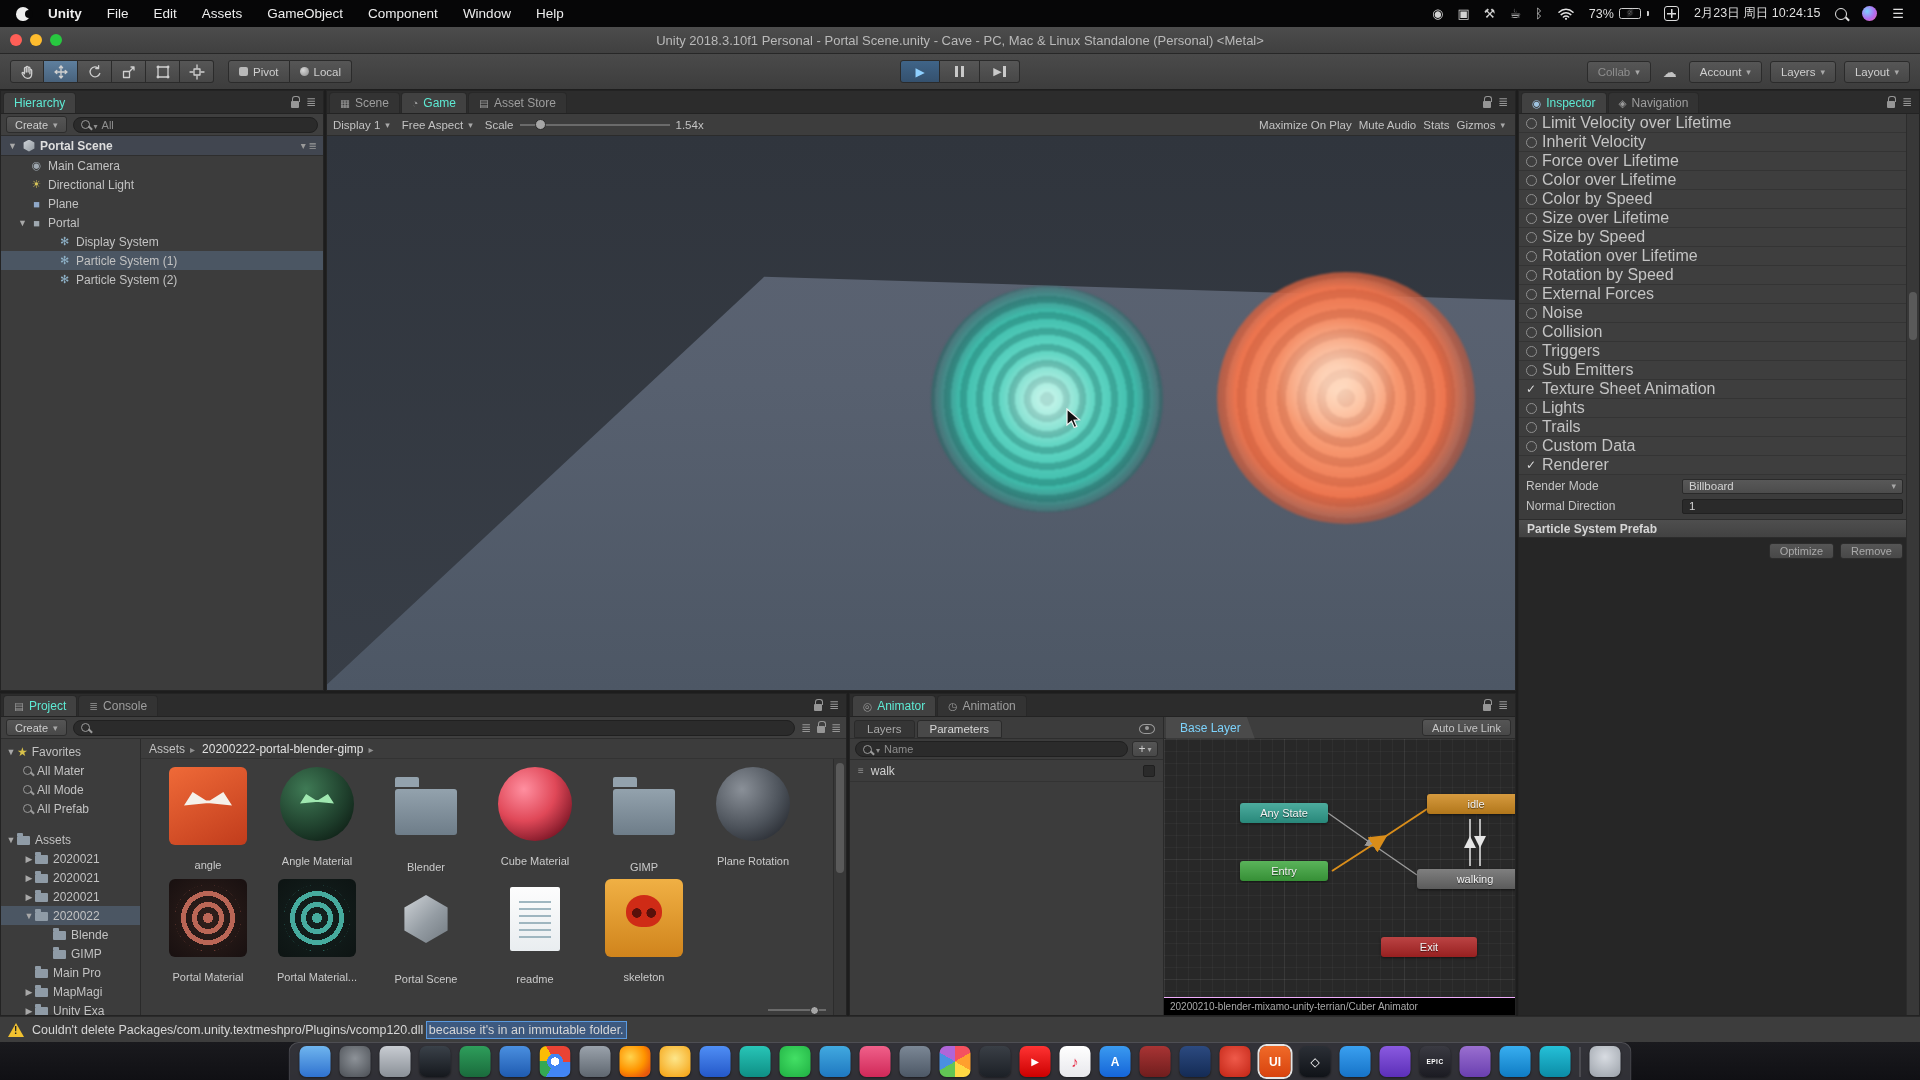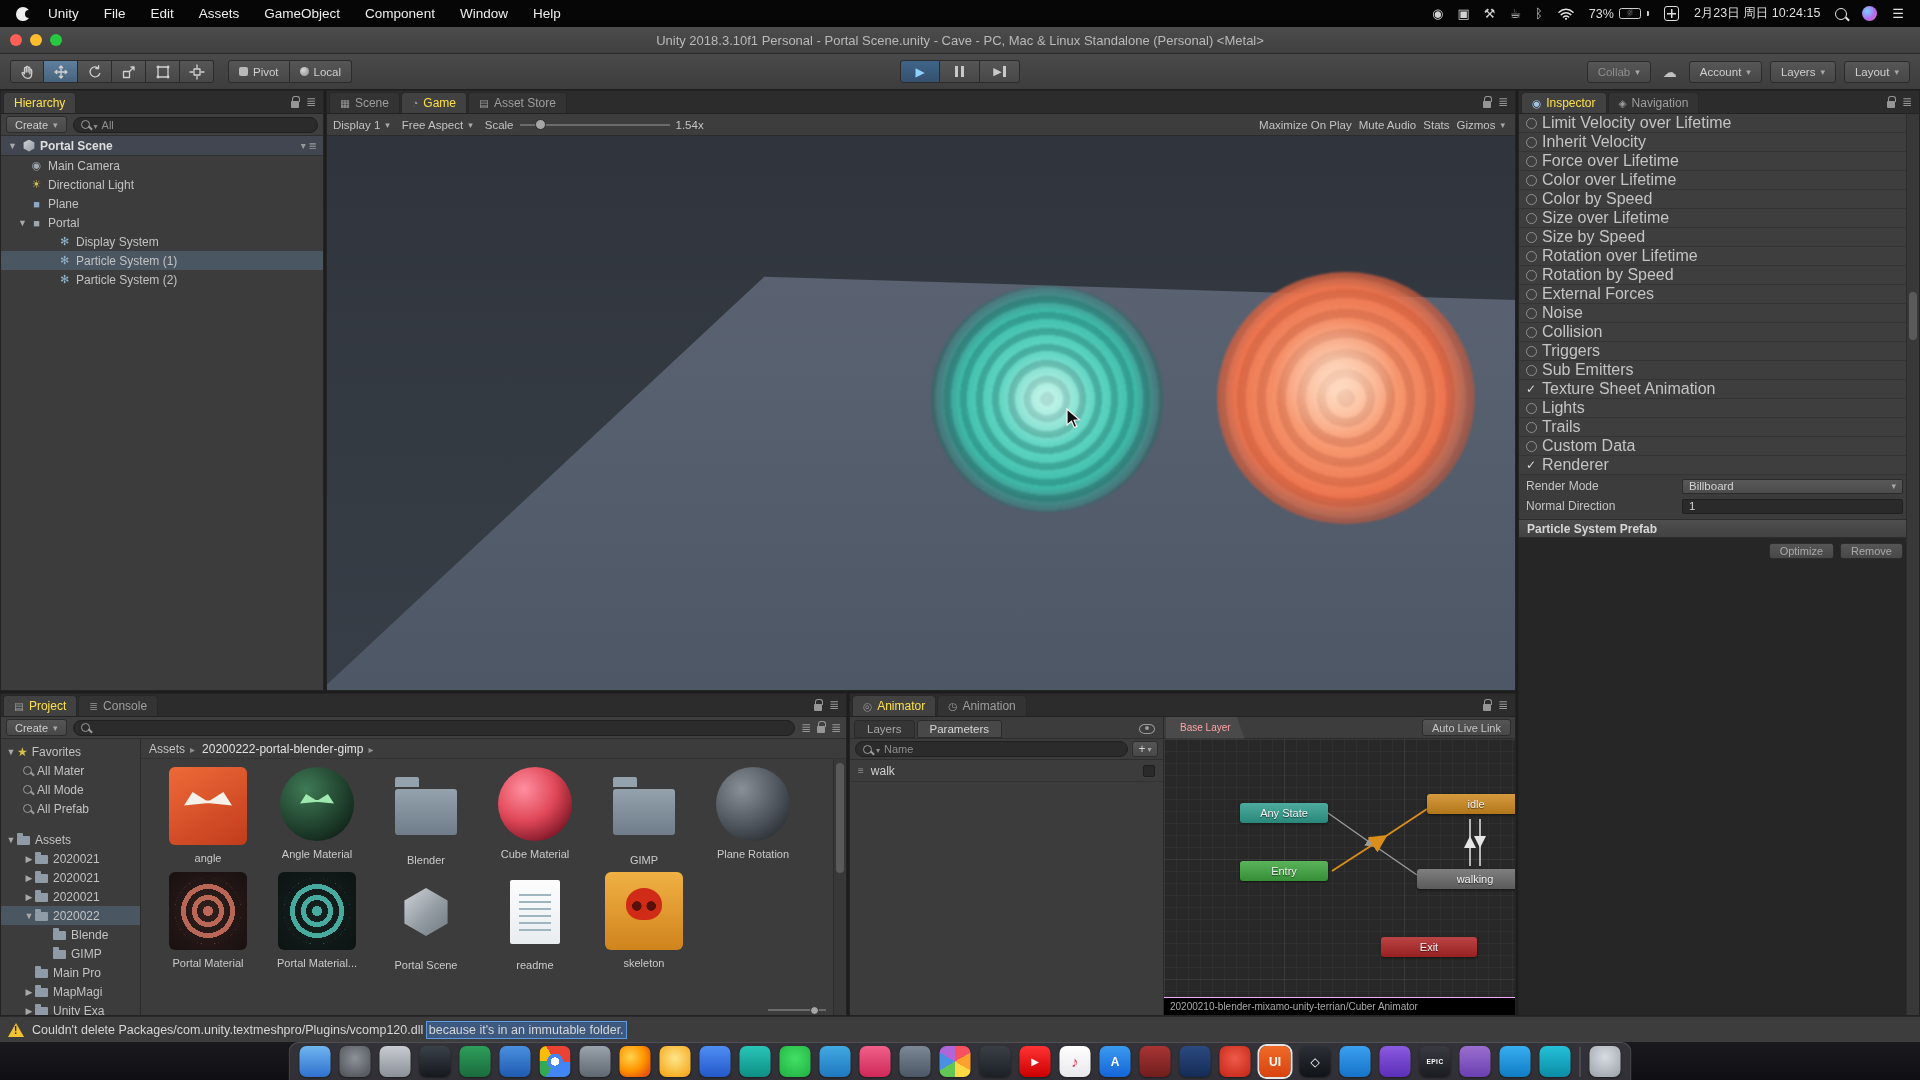--- a/index.html
+++ b/index.html
@@ -4,21 +4,21 @@
 <style>
 *{margin:0;padding:0;box-sizing:border-box}
 html,body{width:1920px;height:1080px;overflow:hidden}
 body{font-family:"Liberation Sans","DejaVu Sans",sans-serif;background:#141417;color:#c8c8c8;font-size:12px;position:relative}
 
 .menubar{position:absolute;top:0;left:0;right:0;height:27px;background:#060607;display:flex;align-items:center;padding:0 16px;gap:10px;color:#ededed;font-size:13.5px;z-index:50}
 .apple-logo{width:14px;height:14px;border-radius:50% 50% 46% 46%;background:#ededed;position:relative;margin-right:8px}
 .apple-logo::before{content:"";position:absolute;right:-3px;top:3px;width:8px;height:8px;border-radius:50%;background:#060607}
 .menu-items{display:flex;gap:25px;align-items:center}
 .menu-item{white-space:nowrap;cursor:default}
-.menu-item.bold{font-weight:normal}
+.menu-item.bold{font-weight:bold}
 .menu-right{margin-left:auto;display:flex;align-items:center;gap:15px;font-size:12.5px;color:#dfdfdf}
 .sicon{font-size:13px;color:#d2d2d2}
 .wifi{width:16px;height:12px;display:inline-block}
 .battery{display:flex;align-items:center;gap:5px}
 .batt-body{width:22px;height:11px;border:1px solid #cfcfcf;border-radius:2.5px;position:relative;padding:1px}
 .batt-fill{height:100%;width:72%;background:#8ddc6a;border-radius:1px}
 .batt-tip{width:2px;height:5px;background:#cfcfcf;border-radius:0 1px 1px 0;margin-left:1px}
 .batt-bolt{position:absolute;left:6px;top:-2px;font-size:11px;color:#111;text-shadow:0 0 2px #fff}
 .input-grid{width:15px;height:15px;border:1.5px solid #dcdcdc;border-radius:3px;background:linear-gradient(#dcdcdc 0 0) center/9px 1.5px no-repeat,linear-gradient(#dcdcdc 0 0) center/1.5px 9px no-repeat}
 .mag{width:9px;height:9px;border:1.6px solid #9a9a9a;border-radius:50%;position:relative;display:inline-block;flex:none}
@@ -60,21 +60,21 @@
 .toolbar-right{margin-left:auto;display:flex;align-items:center;gap:8px}
 .tb-drop{height:22px;padding:0 10px;display:flex;align-items:center;font-size:11.5px;color:#cfcfcf;background:linear-gradient(#565656,#474747);border:1px solid #2b2b2b;border-radius:3px}
 .tb-drop.dim{color:#8f8f8f}
 .dd::after{content:"▾";margin-left:5px;font-size:9px;color:#a8a8a8}
 .cloud-icon{font-size:14px;color:#c2c2c2;padding:0 4px}
 
 .main{position:absolute;top:90px;left:0;right:0;height:926px;background:#1d1d1d}
 .panel{position:absolute;background:#3c3c3c;border:1px solid #232323;display:flex;flex-direction:column;overflow:hidden}
 .tabbar{height:23px;background:#2c2c2c;display:flex;align-items:flex-end;border-bottom:1px solid #232323;flex:none;padding-left:2px}
 .tab{height:21px;padding:0 10px;font-size:12px;color:#9e9e9e;background:#333;display:flex;align-items:center;border-radius:4px 4px 0 0;margin-right:1px;border:1px solid #282828;border-bottom:none}
-.tab.active{background:#414141;color:#fde047}
+.tab.active{background:#414141;color:#5eead4}
 .ticon{margin-right:5px;font-size:10.5px;color:#9a9a9a}
 .ticon.scene::before{content:"▦"}.ticon.game::before{content:"◔"}.ticon.store::before{content:"▤"}
 .ticon.project::before{content:"▤"}.ticon.console::before{content:"≣"}
 .ticon.inspector::before{content:"◉";color:#9fc3e0}.ticon.navigation::before{content:"◈"}
 .ticon.animator::before{content:"◎"}.ticon.animation::before{content:"◷"}
 .tabbar-right{margin-left:auto;display:flex;align-items:center;gap:7px;padding:0 7px 4px 0}
 .lock{width:8px;height:7px;background:#969696;border-radius:1px;position:relative;margin-top:4px}
 .lock::before{content:"";position:absolute;top:-5px;left:1px;width:6px;height:5px;border:1.5px solid #969696;border-bottom:none;border-radius:3px 3px 0 0}
 .menu-glyph::before{content:"≣";color:#969696;font-size:12px}
 .ptoolrow{height:22px;background:#3f3f3f;border-bottom:1px solid #2e2e2e;display:flex;align-items:center;padding:0 5px;gap:6px;flex:none}
@@ -129,21 +129,21 @@
 .trow.selected{background:#4b5663}
 .tarrow{width:12px;font-size:9px;color:#a8a8a8;text-align:center;flex:none}
 .star::before{content:"★";color:#d8c14a;font-size:12px;margin-right:4px}
 .tfold{width:13px;height:9px;background:#8f9ba6;border-radius:1px;position:relative;margin-right:5px;flex:none;margin-top:2px}
 .tfold::before{content:"";position:absolute;top:-3px;left:0;width:6px;height:3px;background:#8f9ba6;border-radius:1px 1px 0 0}
 .pright{flex:1;display:flex;flex-direction:column;position:relative;background:#3c3c3c;min-width:0}
 .breadcrumb{height:20px;display:flex;align-items:center;padding:0 8px;font-size:12px;color:#c2c2c2;border-bottom:1px solid #333;flex:none;gap:2px}
 .crumb::after{content:"▸";margin:0 5px;color:#8f8f8f;font-size:10px}
 .crumb.bold{color:#e0e0e0}
 .grid{flex:1;display:flex;flex-wrap:wrap;align-content:flex-start;padding:8px 4px 0 16px;gap:6px 7px;overflow:hidden}
-.gcell{width:102px;display:flex;flex-direction:column;align-items:center;gap:7px}
+.gcell{width:102px;display:flex;flex-direction:column;align-items:center;gap:14px}
 .gicon{width:80px;height:80px;display:flex;align-items:center;justify-content:center;position:relative;flex:none}
 .t-image{border-radius:6px;width:78px;height:78px}
 .t-sphere{border-radius:50%;width:74px;height:74px}
 .t-wings::before{content:"";position:absolute;width:48px;height:28px;background:#f5f1ea;clip-path:polygon(0 48%,18% 0,46% 30%,54% 30%,82% 0,100% 48%,54% 40%,46% 40%)}
 .t-wings-sm::before{content:"";position:absolute;width:34px;height:20px;background:#9fe8b0;clip-path:polygon(0 48%,18% 0,46% 30%,54% 30%,82% 0,100% 48%,54% 40%,46% 40%)}
 .t-devil::before{content:"";position:absolute;width:42px;height:36px;background:#b81e10;clip-path:polygon(8% 100%,0 16%,30% 42%,50% 8%,70% 42%,100% 16%,92% 100%);opacity:.85}
 .t-skull::before{content:"";position:absolute;top:16px;width:36px;height:32px;background:#cf2b16;border-radius:50% 50% 44% 44%}
 .t-skull::after{content:"";position:absolute;top:28px;width:36px;height:12px;background:radial-gradient(circle at 30% 50%,#58100a 0 4.5px,transparent 5px),radial-gradient(circle at 70% 50%,#58100a 0 4.5px,transparent 5px)}
 .t-rings::before{content:"";width:66px;height:66px;border-radius:50%;background:repeating-radial-gradient(circle at 50% 50%,currentColor 0 5px,transparent 5px 11px);opacity:.8;filter:blur(.5px)}
 .t-folder::after{content:"";width:62px;height:46px;background:linear-gradient(#93a2ad,#6e7d89);border-radius:3px;margin-top:10px}
@@ -163,21 +163,21 @@
 .eye{margin-left:auto;width:16px;height:10px;border:1.4px solid #9a9a9a;border-radius:50%/70%;position:relative;margin-right:4px}
 .eye::before{content:"";position:absolute;left:4.5px;top:1.5px;width:4px;height:4px;border-radius:50%;background:#9a9a9a}
 .searchrow{height:21px;display:flex;align-items:center;gap:4px;padding:0 5px;border-bottom:1px solid #2e2e2e;flex:none}
 .plus-btn{width:26px;height:16px;background:linear-gradient(#555,#484848);border:1px solid #2c2c2c;border-radius:3px;color:#cfcfcf;font-size:12px;display:flex;align-items:center;justify-content:center;gap:2px}
 .plus-btn::after{content:"▾";font-size:8px;color:#a8a8a8}
 .paramrow{height:22px;display:flex;align-items:center;padding:0 8px;gap:7px;font-size:12px;color:#d0d0d0;border-bottom:1px solid #333;flex:none}
 .drag-handle{color:#8f8f8f;font-size:10px}
 .pcheck{margin-left:auto;width:12px;height:12px;background:#2a2a2a;border:1px solid #1f1f1f;border-radius:2px}
 .anim-graph{flex:1;display:flex;flex-direction:column;position:relative;min-width:0}
 .graph-header{height:22px;background:#3d3d3d;border-bottom:1px solid #2b2b2b;display:flex;align-items:center;padding:0 0 0 2px;flex:none}
-.layer-chip{height:22px;padding:0 14px;background:#4a4a4a;display:flex;align-items:center;font-size:10px;color:#fca5a5;clip-path:polygon(0 0,calc(100% - 8px) 0,100% 100%,0 100%)}
+.layer-chip{height:22px;padding:0 14px;background:#4a4a4a;display:flex;align-items:center;font-size:12px;color:#7dd3fc;clip-path:polygon(0 0,calc(100% - 8px) 0,100% 100%,0 100%)}
 .alive{margin-left:auto;margin-right:4px;height:17px;padding:0 9px;background:linear-gradient(#555,#484848);border:1px solid #2c2c2c;border-radius:3px;font-size:11px;color:#c6c6c6;display:flex;align-items:center}
 .graph-area{flex:1;position:relative;background:#282828;background-image:linear-gradient(rgba(255,255,255,.045) 1px,transparent 1px),linear-gradient(90deg,rgba(255,255,255,.045) 1px,transparent 1px),linear-gradient(rgba(255,255,255,.03) 1px,transparent 1px),linear-gradient(90deg,rgba(255,255,255,.03) 1px,transparent 1px);background-size:120px 120px,120px 120px,12px 12px,12px 12px;overflow:hidden}
 .node{position:absolute;height:20px;border-radius:3px;display:flex;align-items:center;justify-content:center;font-size:11px;color:#f2f2f2;text-shadow:0 1px 1px rgba(0,0,0,.6);background-image:linear-gradient(rgba(255,255,255,.14),rgba(0,0,0,.14));box-shadow:0 1px 3px rgba(0,0,0,.55)}
 .graph-status{height:18px;background:#000000;border-top:1px solid #f0abfc;display:flex;align-items:center;padding:0 6px;font-size:10px;color:#a9a9a9;white-space:nowrap;overflow:hidden;flex:none}
 .garrows{position:absolute;inset:0;pointer-events:none}
 
 .statusbar{position:absolute;left:0;right:0;top:1016px;height:26px;background:#3d3d3d;border-top:1px solid #2a2a2a;display:flex;align-items:center;padding:0 8px;gap:8px;font-size:12.5px;color:#d6d6d6;z-index:20}
 .warn{width:0;height:0;border-left:8px solid transparent;border-right:8px solid transparent;border-bottom:14px solid #f2c230;position:relative;flex:none}
 .warn::after{content:"!";position:absolute;left:-2px;top:2px;font-size:10px;font-weight:bold;color:#222}
 .hl{background:rgba(62,125,208,.45);outline:1px solid #5a9ae0;padding:1px 2px}

